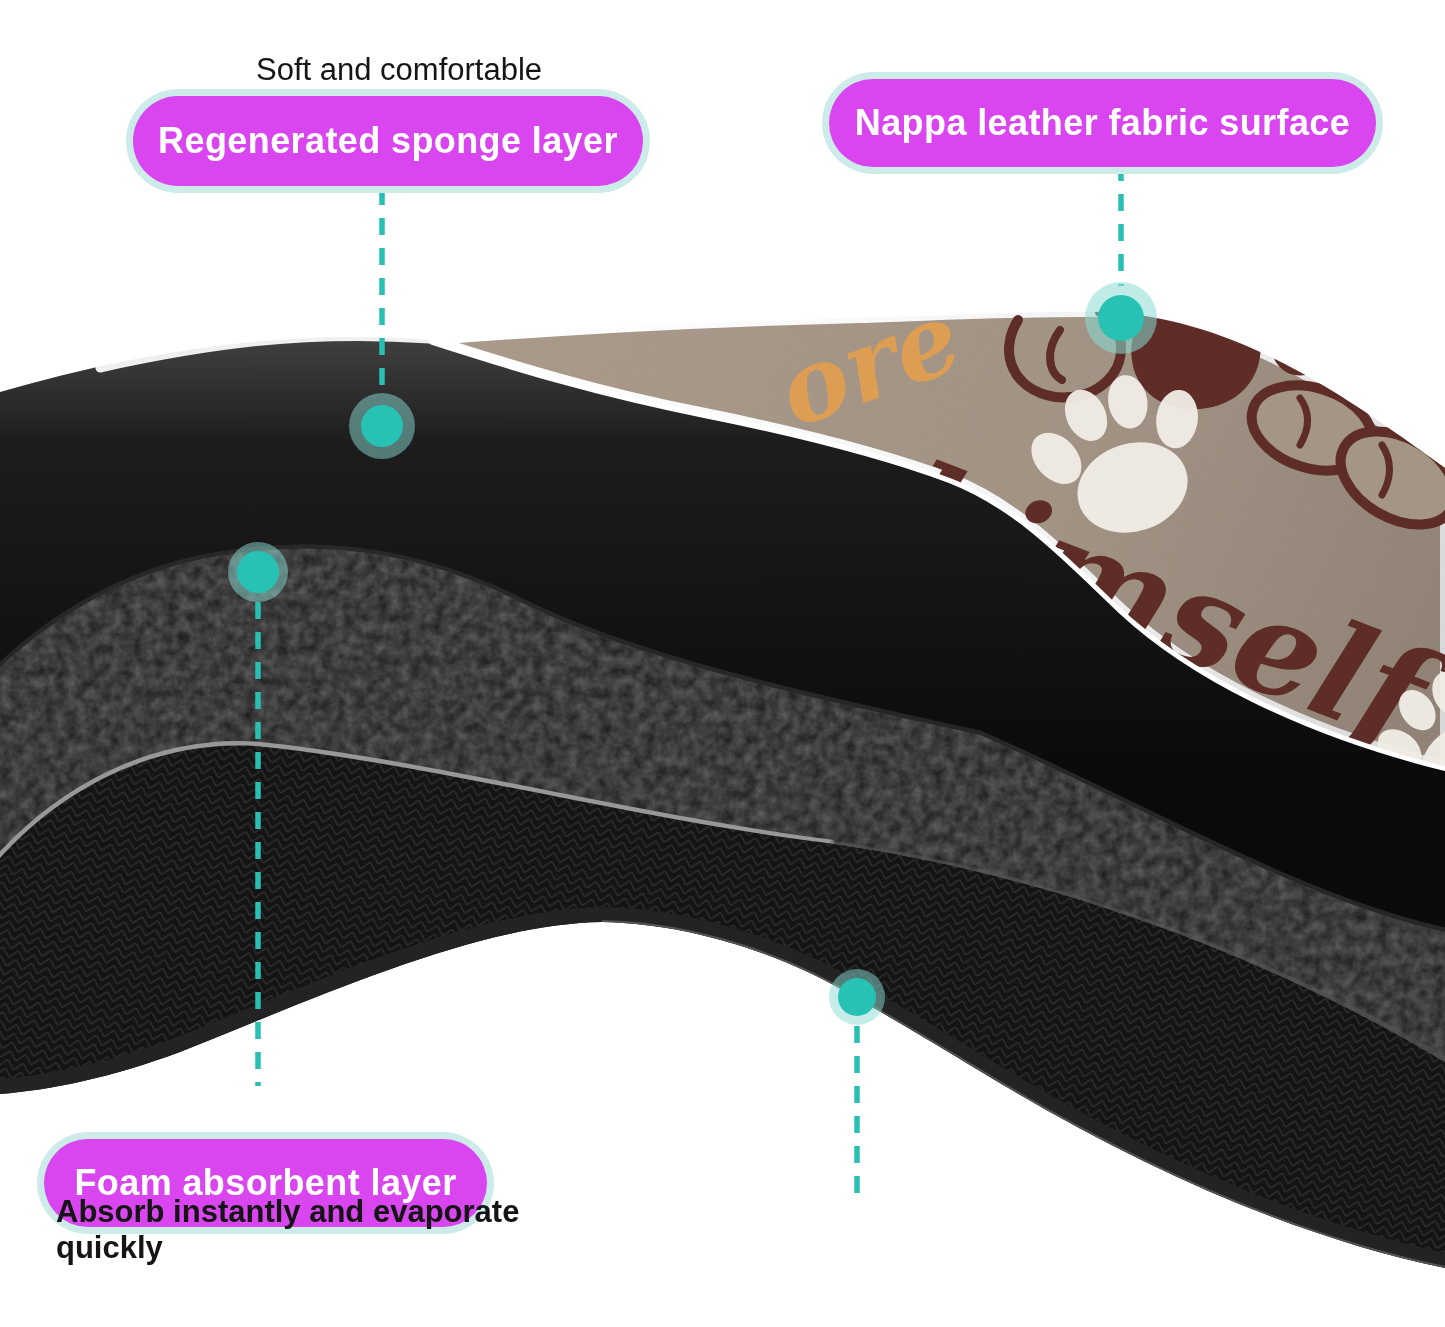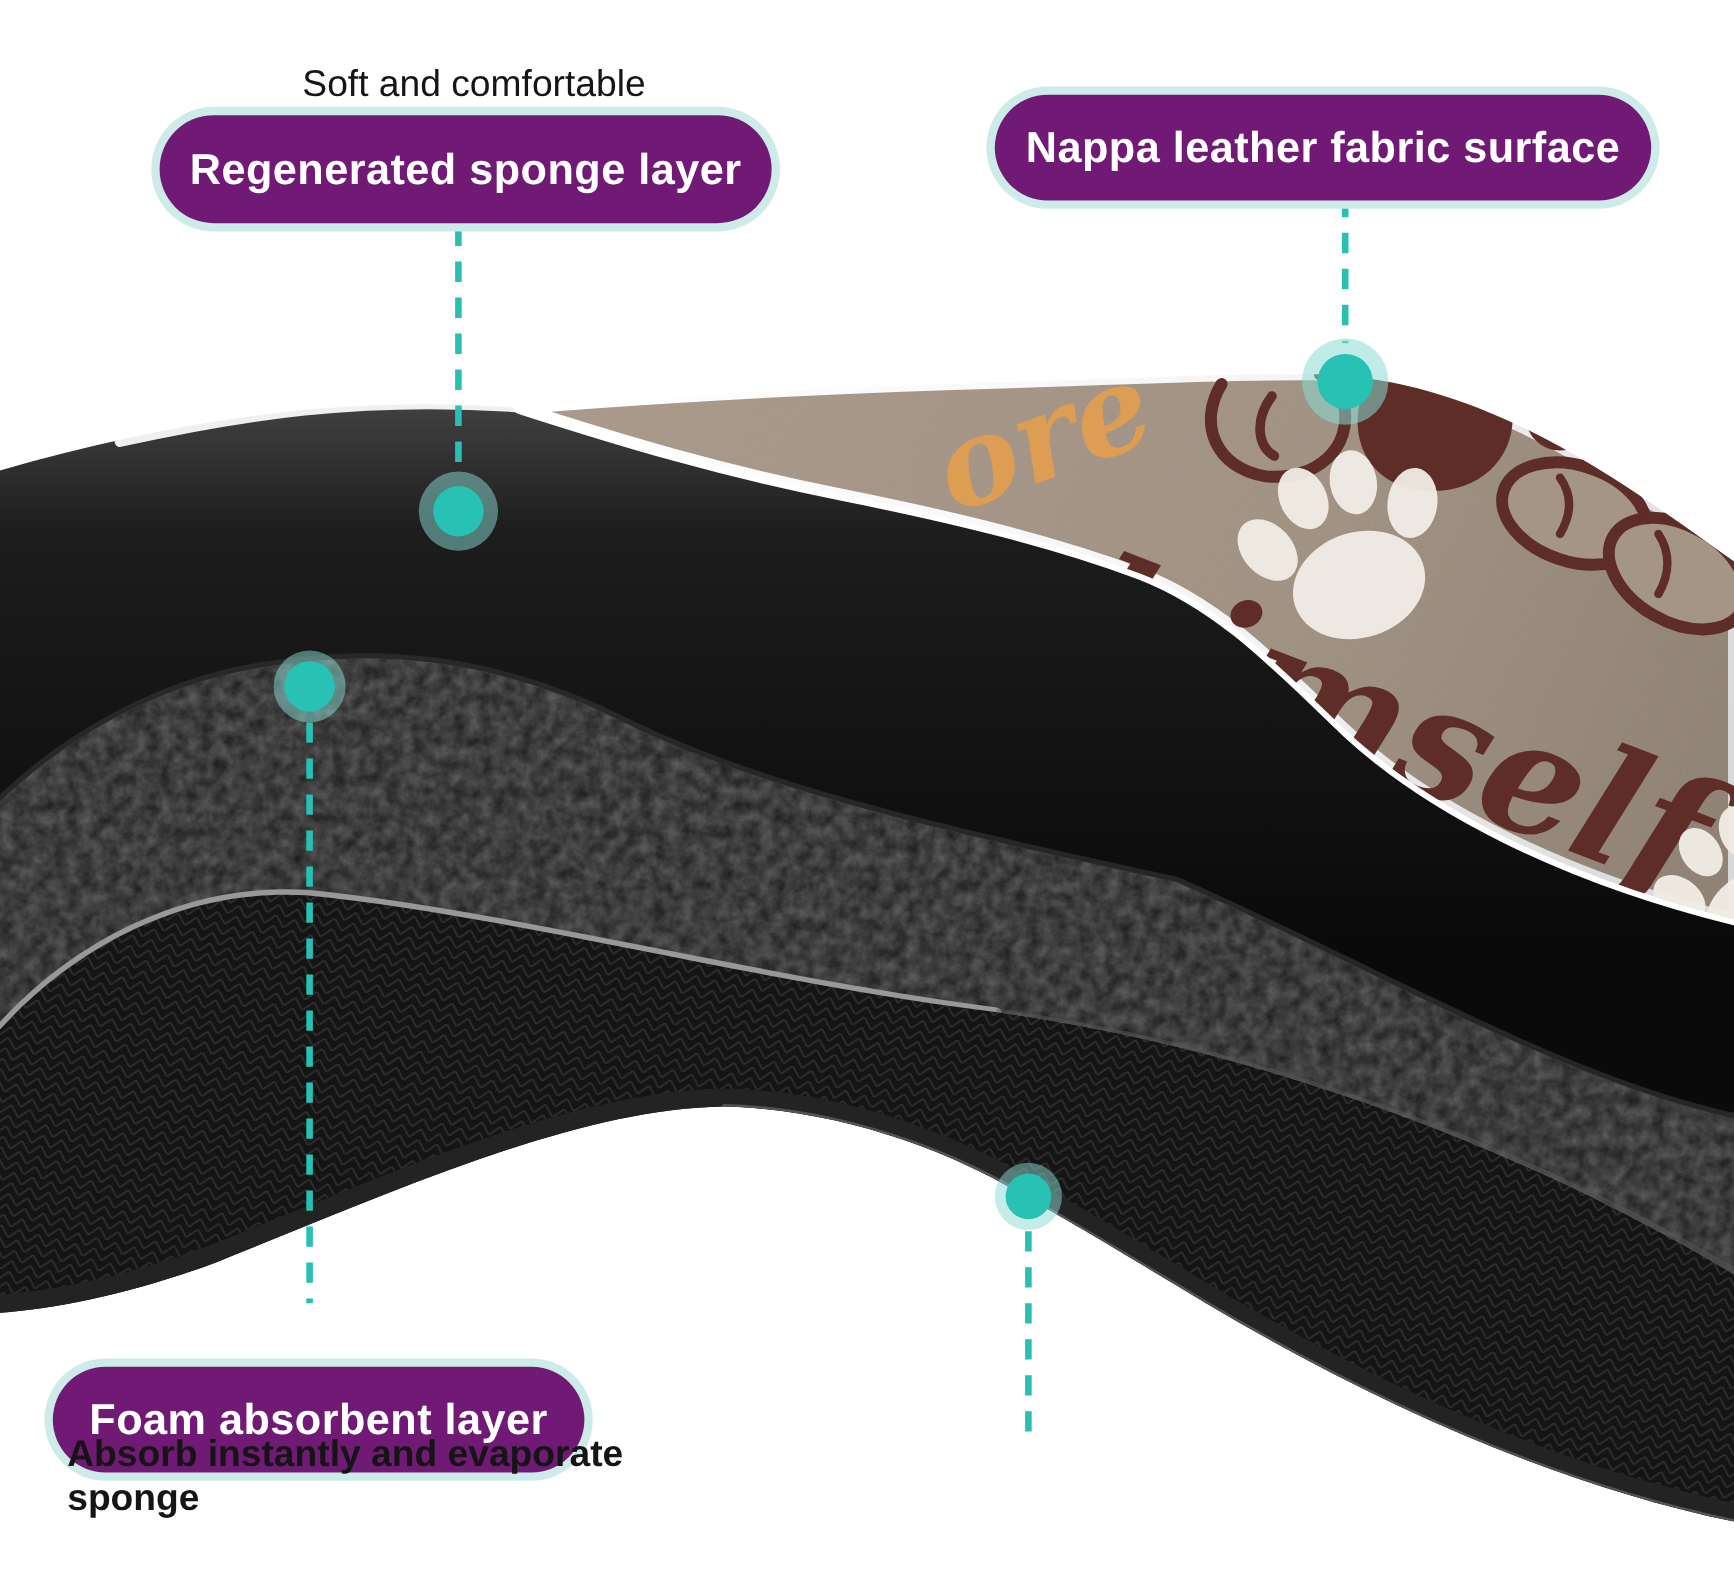--- a/index.html
+++ b/index.html
@@ -8,21 +8,21 @@
     font-family:"Liberation Sans",sans-serif;background:#fff;
   }
   .stage svg{position:absolute;left:0;top:0;}
   .note{
     position:absolute;color:#151515;font-size:31px;line-height:36px;
     font-family:"Liberation Sans",sans-serif;
   }
   .note .ln{display:block;}
   .pill{
     position:absolute;height:88px;border-radius:46px;
-    background:#701a75;box-shadow:0 0 0 7px #cdece9;
+    background:#d946ef;box-shadow:0 0 0 7px #cdece9;
     display:flex;align-items:center;justify-content:center;
     color:#ffffff;font-weight:bold;font-size:36px;letter-spacing:.4px;
     white-space:nowrap;
   }
 </style>
 </head>
 <body>
 
 <div class="stage">
 
@@ -169,29 +169,29 @@
         <circle cx="1121" cy="318" r="36" fill="#8adcd4" opacity="0.55"></circle>
         <circle cx="1121" cy="318" r="23" fill="#27c2b4"></circle>
       </g>
       <g>
         <circle cx="857" cy="997" r="28" fill="#8adcd4" opacity="0.5"></circle>
         <circle cx="857" cy="997" r="19" fill="#27c2b4"></circle>
       </g>
     </g>
   </svg>
 
-  <div class="note" style="left:240px;top:52px;width:310px;text-align:center;">Soft and comfortable</div>
+  <div class="note" style="left:256px;top:52px;width:310px;">Soft and comfortable</div>
 
   <div class="pill" style="left:133px;top:96px;width:510px;height:90px;">Regenerated sponge layer</div>
 
 
   <div class="pill" style="left:829px;top:79px;width:547px;">Nappa leather fabric surface</div>
 
   <div class="pill" style="left:44px;top:1091px;width:443px;margin-top:48px;">Foam absorbent layer</div>
 
   <div class="note" style="left:56px;top:1194px;font-weight:bold;">
     <span class="ln">Absorb instantly and evaporate</span>
-    <span class="ln">sponge</span>
+    <span class="ln">quickly</span>
   </div>
 
 
 
 </div>
 
 </body></html>

